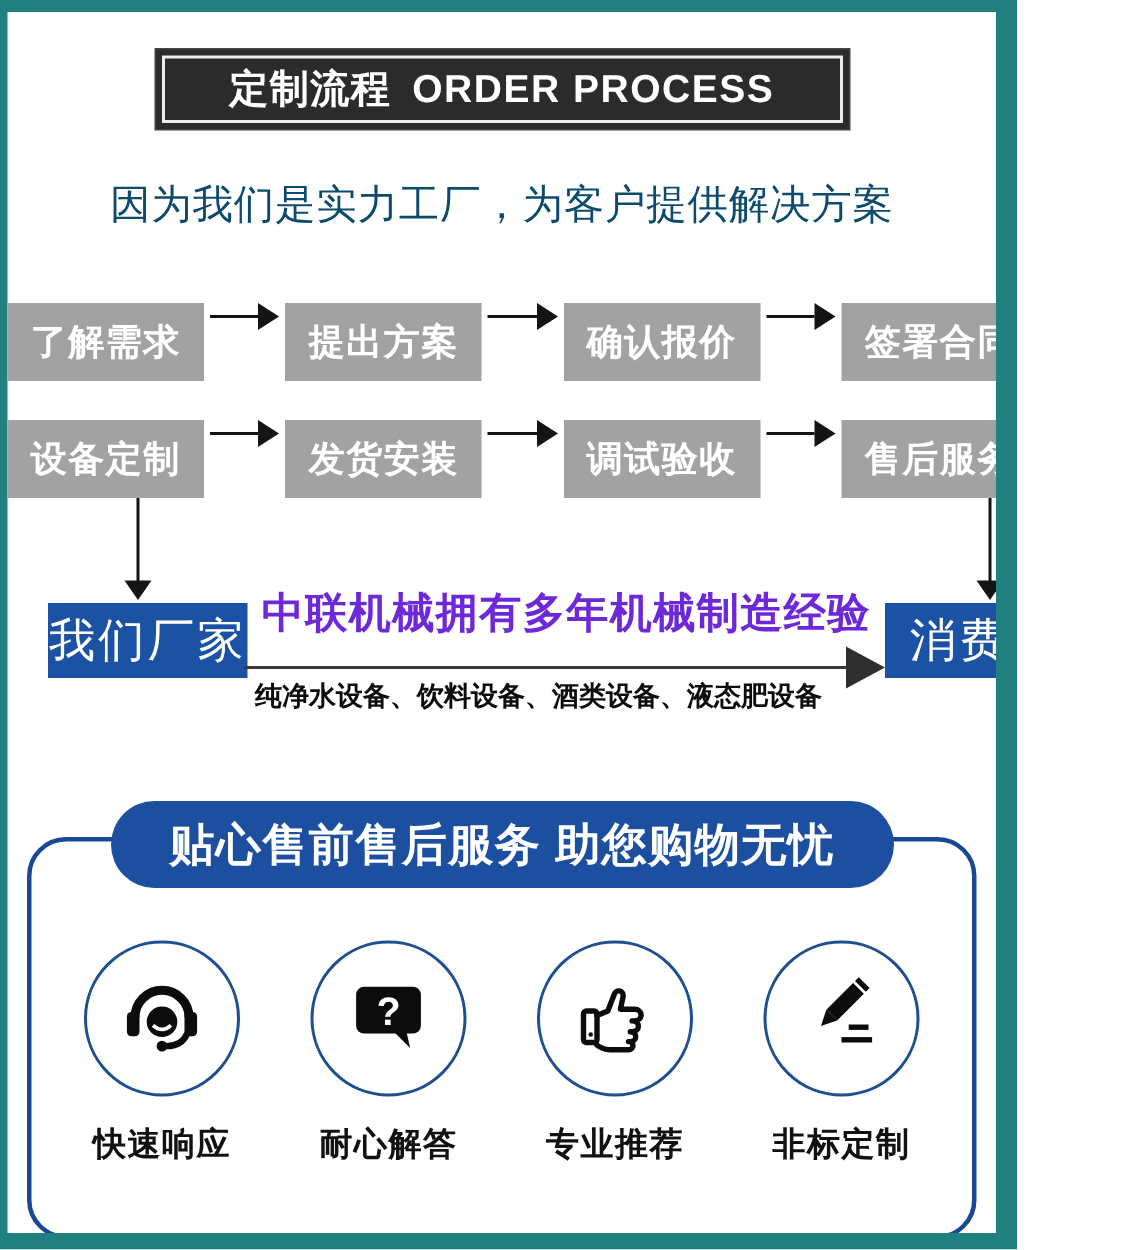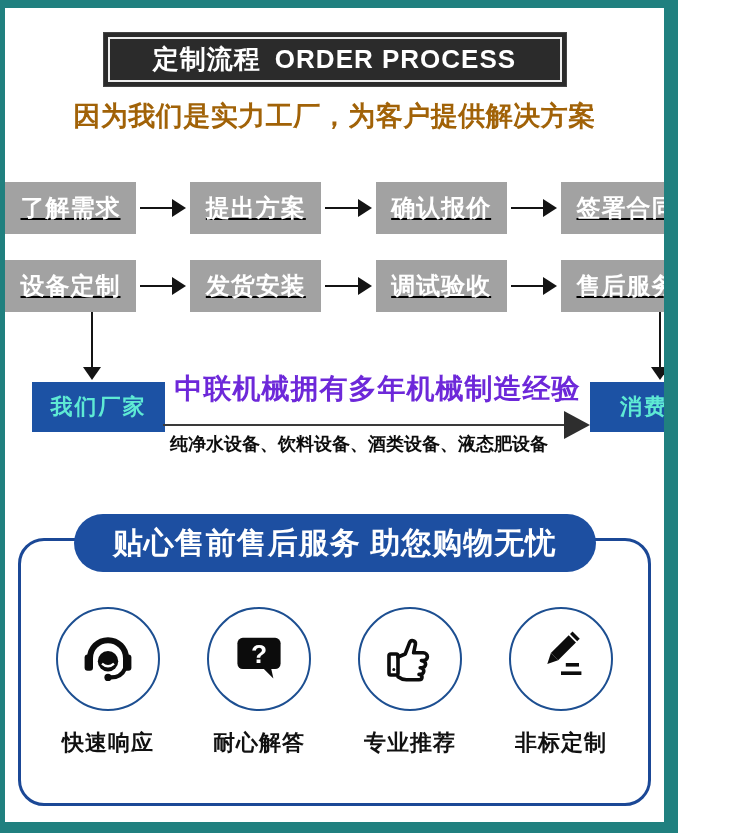--- a/index.html
+++ b/index.html
@@ -27,27 +27,27 @@
     border:2px solid #ededed;
     height:45px;
     display:flex; align-items:center; justify-content:center; gap:14px;
   }
   .banner-inner span {
     color:#fff; font-weight:bold; font-size:26px; letter-spacing:1px;
   }
 
   
   .subtitle {
-    margin-top:12px; text-align:center;
-    font-size:27px; font-weight:bold; color:#a16207; letter-spacing:0.5px;
+    margin-top:32px; text-align:center;
+    font-size:27px; font-weight:normal; color:#0c4a6e; letter-spacing:0.5px;
   }
 
   
   .flow { width:687px; margin:48px auto 0 auto; }
-  .flow-row { display:flex; align-items:center;text-decoration:underline; }
+  .flow-row { display:flex; align-items:flex-start; }
   .flow-row + .flow-row { margin-top:26px; }
   .step-box {
     width:131px; height:52px; background:#a2a2a2;
     color:#fff; font-size:24px; font-weight:bold;
     display:flex; align-items:center; justify-content:center;
     letter-spacing:1px; flex:none;
   }
   .h-arrow { flex:1; display:flex; align-items:center; padding:0 4px; }
   .h-arrow .line { flex:1; height:2px; background:#141414; }
   .h-arrow .head {
@@ -63,22 +63,22 @@
   .v-arrow::after {
     content:""; position:absolute; bottom:-12px; left:-8px;
     border-top:13px solid #141414;
     border-left:9px solid transparent;
     border-right:9px solid transparent;
   }
   .v-arrow.left { left:86px; }
   .v-arrow.right { left:654px; }
   .blue-box {
     position:absolute; top:70px; height:50px;
-    background:#1c52a4; color:#5eead4;
-    font-size:22px; font-weight:bold; letter-spacing:2px;
+    background:#1c52a4; color:#ffffff;
+    font-size:31px; font-weight:normal; letter-spacing:2px;
     display:flex; align-items:center; justify-content:center;
   }
   .blue-box.left { left:27px; width:133px; }
   .blue-box.right { left:585px; width:132px; }
   .bridge-headline {
     position:absolute; top:58px; left:165px; width:415px;
     text-align:center; font-size:28px; font-weight:bold; color:#6d28d9;
     letter-spacing:1px; white-space:nowrap;
   }
   .bridge-arrow { position:absolute; top:99px; left:158px; width:427px; display:flex; align-items:center; }

